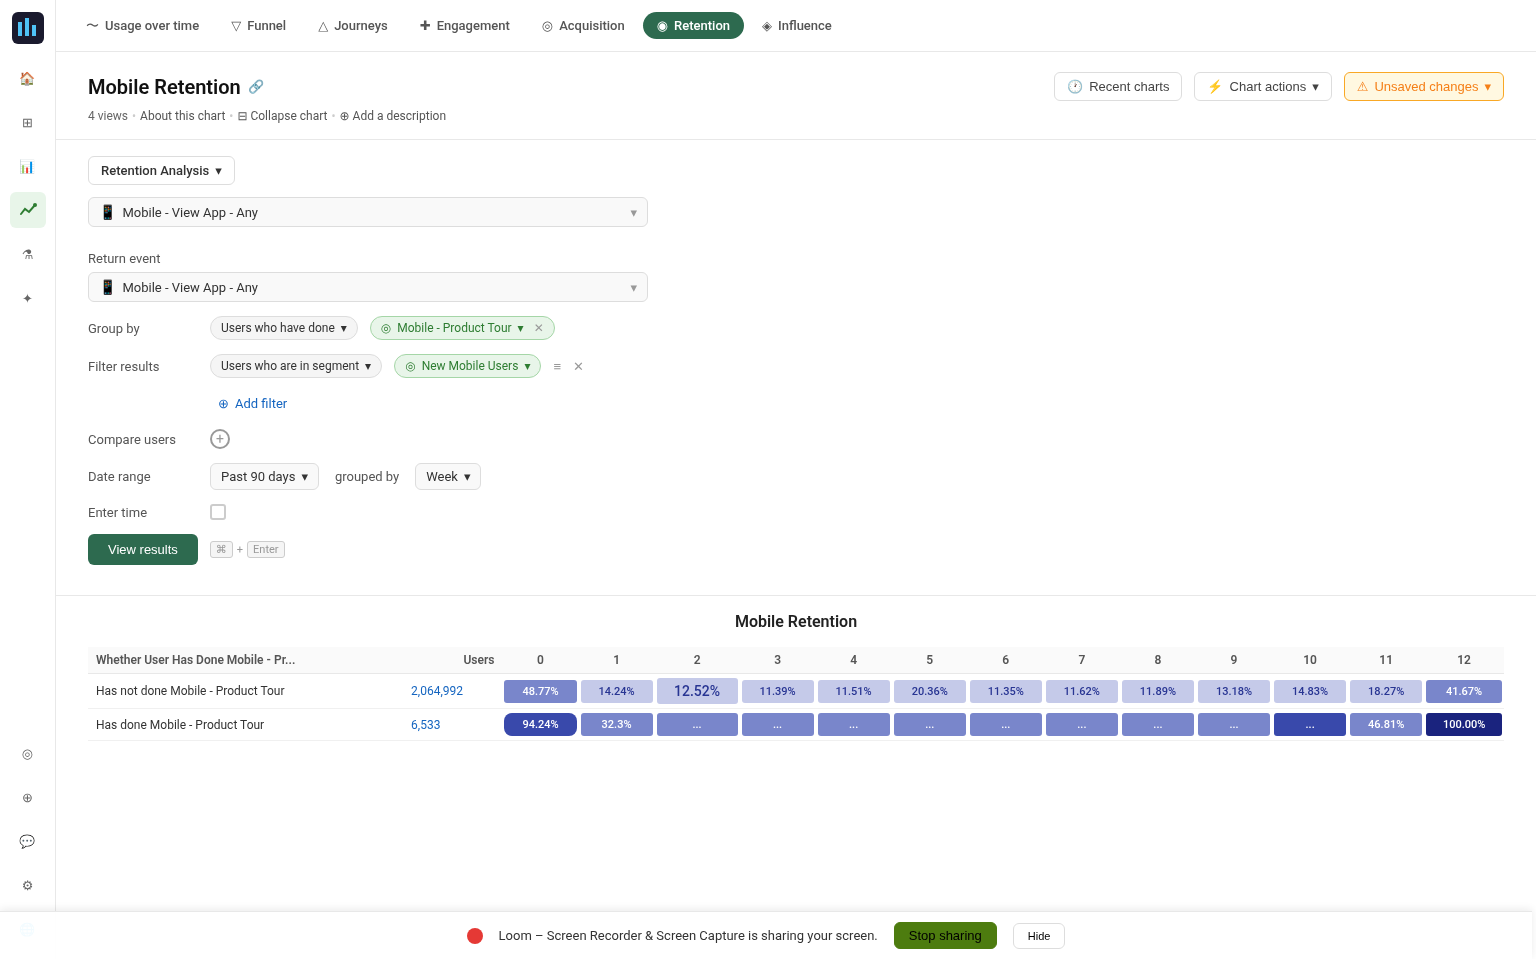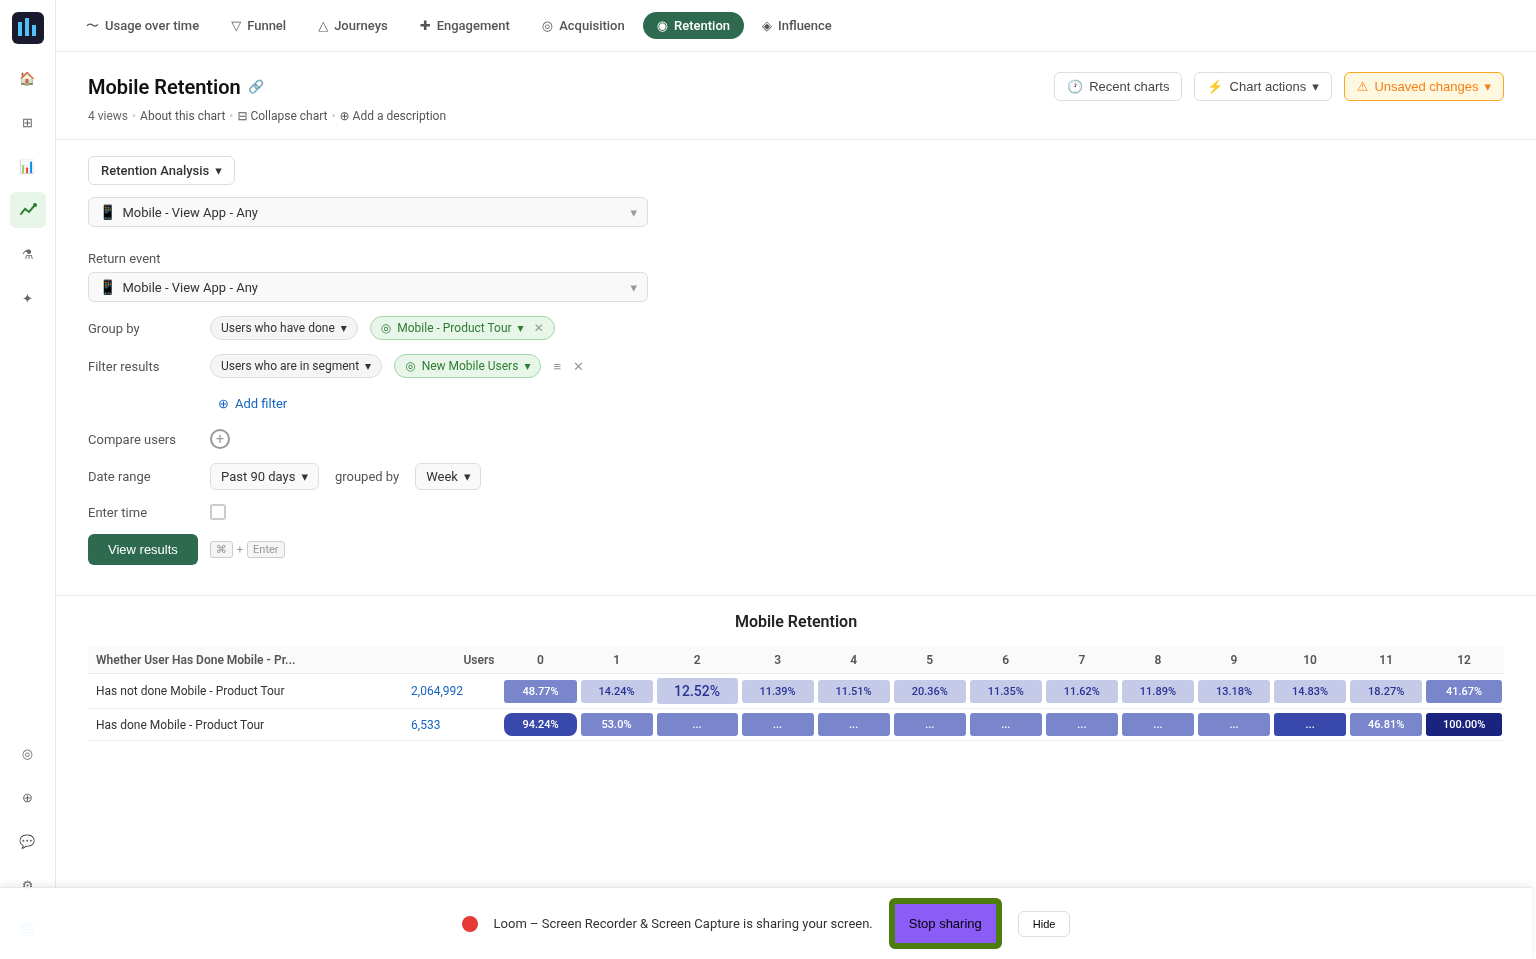--- a/index.html
+++ b/index.html
@@ -69,21 +69,21 @@
     .data-table th { text-align: center; padding: 6px 8px; font-weight: 600; color: #555; border-bottom: 1px solid #e8e8e8; background: #fafafa; }
     .data-table th:first-child { text-align: left; }
     .data-table th:nth-child(2) { text-align: left; }
     .data-table td { padding: 8px 8px; border-bottom: 1px solid #f0f0f0; text-align: center; }
     .data-table td:first-child { text-align: left; font-size: 12px; }
     .data-table td:nth-child(2) { text-align: left; }
 
     
     .loom-bar { position: fixed; bottom: 0; left: 0; right: 4px; background: rgba(255,255,255,0.95); border-top: 1px solid #e8e8e8; padding: 10px 32px; display: flex; align-items: center; justify-content: center; gap: 16px; font-size: 13px; box-shadow: 0 -2px 8px rgba(0,0,0,0.08); z-index: 100; }
     .loom-record-icon { width: 16px; height: 16px; background: #e53935; border-radius: 50%; flex-shrink: 0; }
-    .loom-stop-btn { padding: 12px 14px; background: #8b5cf6; border: 6px solid #4d7c0f; border-radius: 6px; cursor: pointer; font-size: 13px; }
+    .loom-stop-btn { padding: 5px 14px; background: #4d7c0f; border: 1px solid #4d7c0f; border-radius: 6px; cursor: pointer; font-size: 13px; }
     .loom-hide-btn { padding: 6px 14px; background: #fff; border: 1px solid #ddd; border-radius: 6px; cursor: pointer; font-size: 11px; }
   </style>
 </head>
 <body>
 
 <div class="app-layout">
 
   <div class="sidebar">
     <div class="sidebar-logo">
       <svg width="32" height="32" viewBox="0 0 32 32">
@@ -365,21 +365,21 @@
                     <div style="background: rgb(121, 134, 203); color: rgb(255, 255, 255); padding: 5px 4px; border-radius: 3px; font-size: 11px; font-weight: 500; text-align: center; min-width: 48px;">41.67%</div>
                   </td>
                 </tr>
                 <tr>
                   <td style="font-size: 12px;">Has done Mobile - Product Tour</td>
                   <td style="text-align: left; color: rgb(21, 101, 192);">6,533</td>
                   <td style="padding: 4px 2px;">
                     <div style="background: rgb(57, 73, 171); color: rgb(255, 255, 255); padding: 5px 4px; border-radius: 8px; font-size: 11px; font-weight: 500; text-align: center; min-width: 48px;">94.24%</div>
                   </td>
                   <td style="padding: 4px 2px;">
-                    <div style="background: rgb(121, 134, 203); color: rgb(255, 255, 255); padding: 5px 4px; border-radius: 3px; font-size: 11px; font-weight: 500; text-align: center; min-width: 48px;">53.0%</div>
+                    <div style="background: rgb(121, 134, 203); color: rgb(255, 255, 255); padding: 5px 4px; border-radius: 3px; font-size: 11px; font-weight: 500; text-align: center; min-width: 48px;">32.3%</div>
                   </td>
                   <td style="padding: 4px 2px;">
                     <div style="background: rgb(121, 134, 203); color: rgb(255, 255, 255); padding: 5px 4px; border-radius: 3px; font-size: 11px; font-weight: 500; text-align: center; min-width: 48px;">...</div>
                   </td>
                   <td style="padding: 4px 2px;">
                     <div style="background: rgb(121, 134, 203); color: rgb(255, 255, 255); padding: 5px 4px; border-radius: 3px; font-size: 11px; font-weight: 500; text-align: center; min-width: 48px;">...</div>
                   </td>
                   <td style="padding: 4px 2px;">
                     <div style="background: rgb(121, 134, 203); color: rgb(255, 255, 255); padding: 5px 4px; border-radius: 3px; font-size: 11px; font-weight: 500; text-align: center; min-width: 48px;">...</div>
                   </td>

